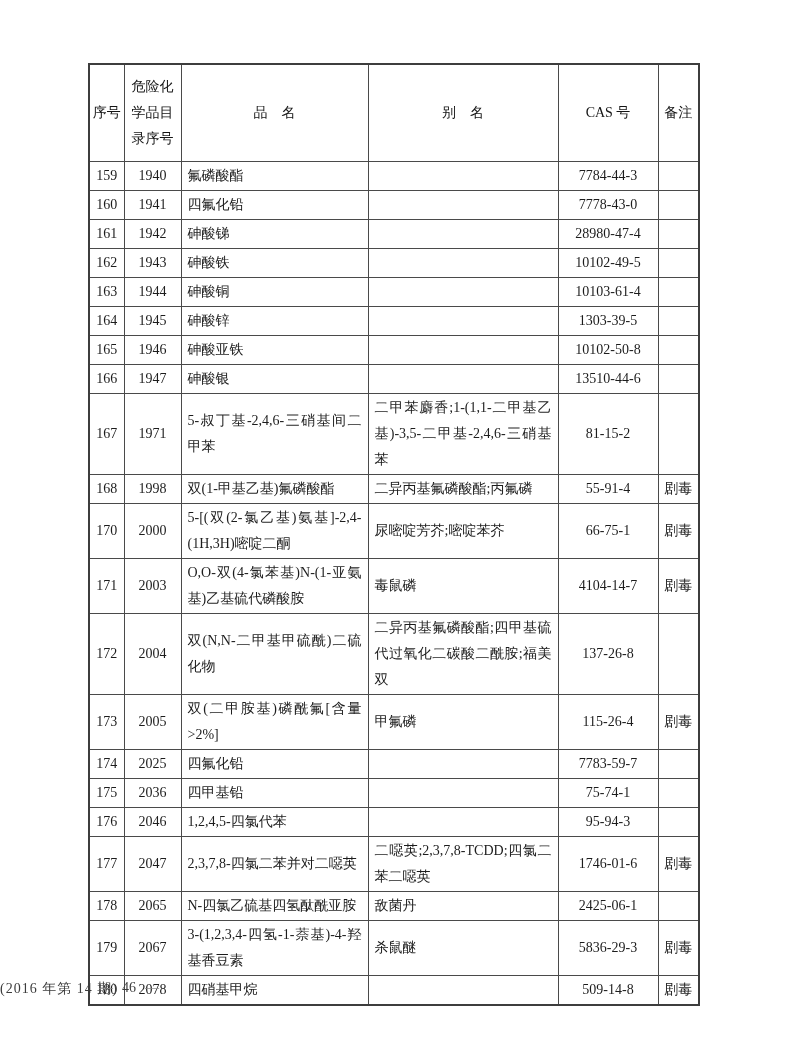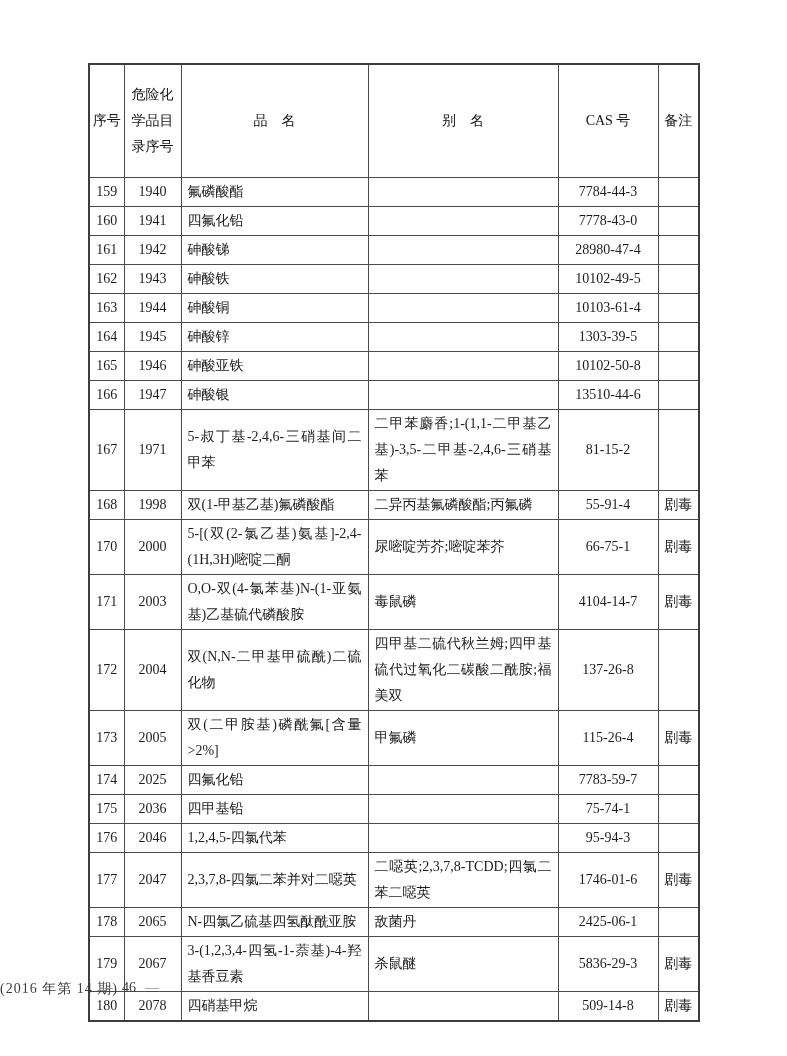--- a/index.html
+++ b/index.html
@@ -25,21 +25,21 @@
     border: 1px solid #4a4a4a;
     font-size: 14px;
     font-weight: normal;
     line-height: 26px;
     vertical-align: middle;
     overflow: hidden;
   }
   .chem th {
     text-align: center;
     white-space: pre-line;
-    padding: 17px 2px;
+    padding: 9px 2px;
     color: #141414;
   }
   .chem td.c { text-align: center; padding: 1px 2px; }
   .chem td.l { text-align: justify; padding: 1px 6px; }
 
   col.w-serial  { width: 35px; }
   col.w-catalog { width: 57px; }
   col.w-name    { width: 187px; }
   col.w-alias   { width: 190px; }
   col.w-cas     { width: 100px; }
@@ -183,21 +183,21 @@
           <td class="c">2003</td>
           <td class="l">O,O-双(4-氯苯基)N-(1-亚氨基)乙基硫代磷酸胺</td>
           <td class="l">毒鼠磷</td>
           <td class="c">4104-14-7</td>
           <td class="c">剧毒</td>
         </tr>
         <tr>
           <td class="c">172</td>
           <td class="c">2004</td>
           <td class="l">双(N,N-二甲基甲硫酰)二硫化物</td>
-          <td class="l">四甲基二硫代秋兰姆;四甲基硫代过氧化二碳酸二酰胺;福美双</td>
+          <td class="l">二异丙基氟磷酸酯;四甲基硫代过氧化二碳酸二酰胺;福美双</td>
           <td class="c">137-26-8</td>
           <td class="c"></td>
         </tr>
         <tr>
           <td class="c">173</td>
           <td class="c">2005</td>
           <td class="l">双(二甲胺基)磷酰氟[含量&gt;2%]</td>
           <td class="l">甲氟磷</td>
           <td class="c">115-26-4</td>
           <td class="c">剧毒</td>

